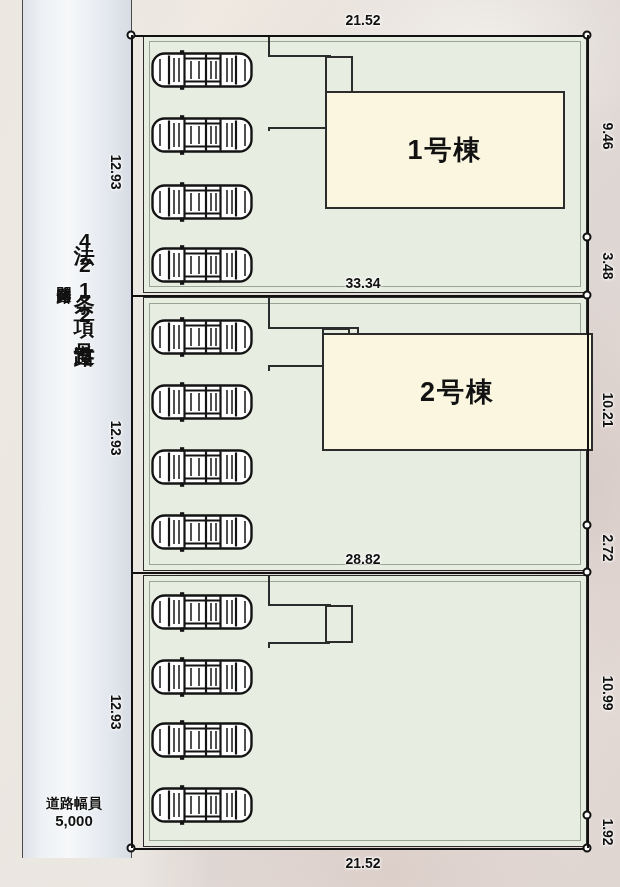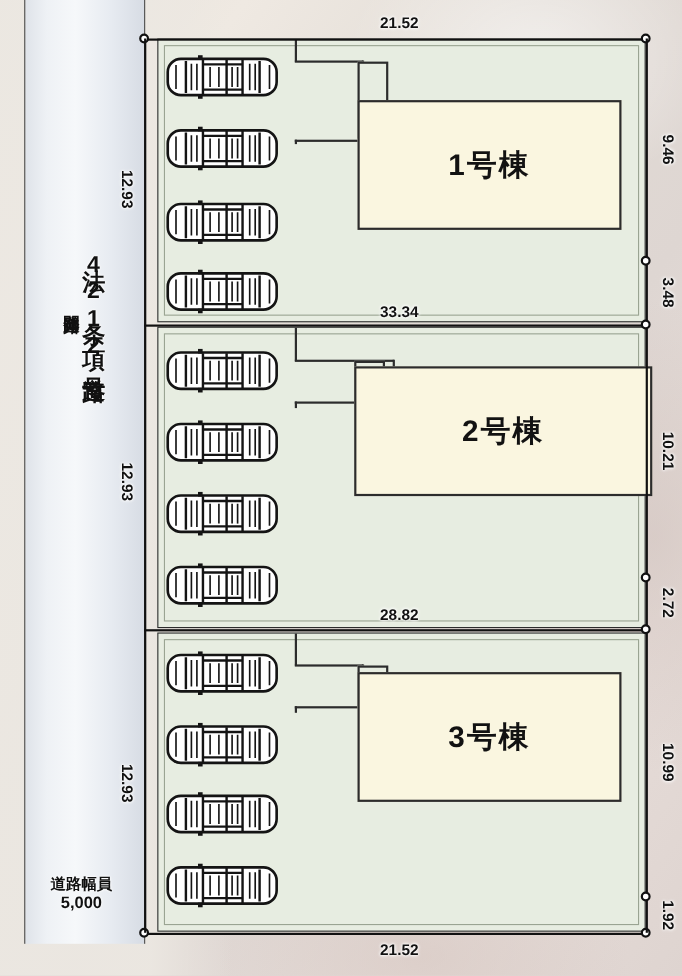--- a/index.html
+++ b/index.html
@@ -141,23 +141,20 @@
   <div class="lot-inner" style="left:149px;top:581px;width:432px;height:260px;"></div>
 
   <div class="path t" style="left:268px;top:604px;width:62px;height:0;"></div>
   <div class="path l" style="left:268px;top:576px;width:0;height:29px;"></div>
   <div class="path l" style="left:329px;top:604px;width:0;height:38px;"></div>
   <div class="path t" style="left:268px;top:642px;width:62px;height:0;"></div>
   <div class="path l" style="left:268px;top:642px;width:0;height:6px;"></div>
 
   <div class="notch" style="left:325px;top:605px;width:28px;height:38px;"></div>
 
-  <div class="bldg" style="left:325px;top:611px;width:240px;height:118px;">
-    <span class="bldg-label">3号棟</span>
-  </div>
 
   <div class="car" style="left:150px;top:48px;">
 <svg viewBox="0 0 104 44" xmlns="http://www.w3.org/2000/svg">
   <g fill="none" stroke="#141414" stroke-width="2.4">
     <rect x="2.5" y="5.5" width="99" height="33" rx="12" ry="12" fill="#ffffff"></rect>
   </g>
   <g fill="none" stroke="#141414" stroke-width="2.2">
     <path d="M19 7.5 L19 36.5"></path>
     <path d="M34.5 6.2 L34.5 37.8"></path>
     <path d="M56 6.2 L56 37.8"></path>

